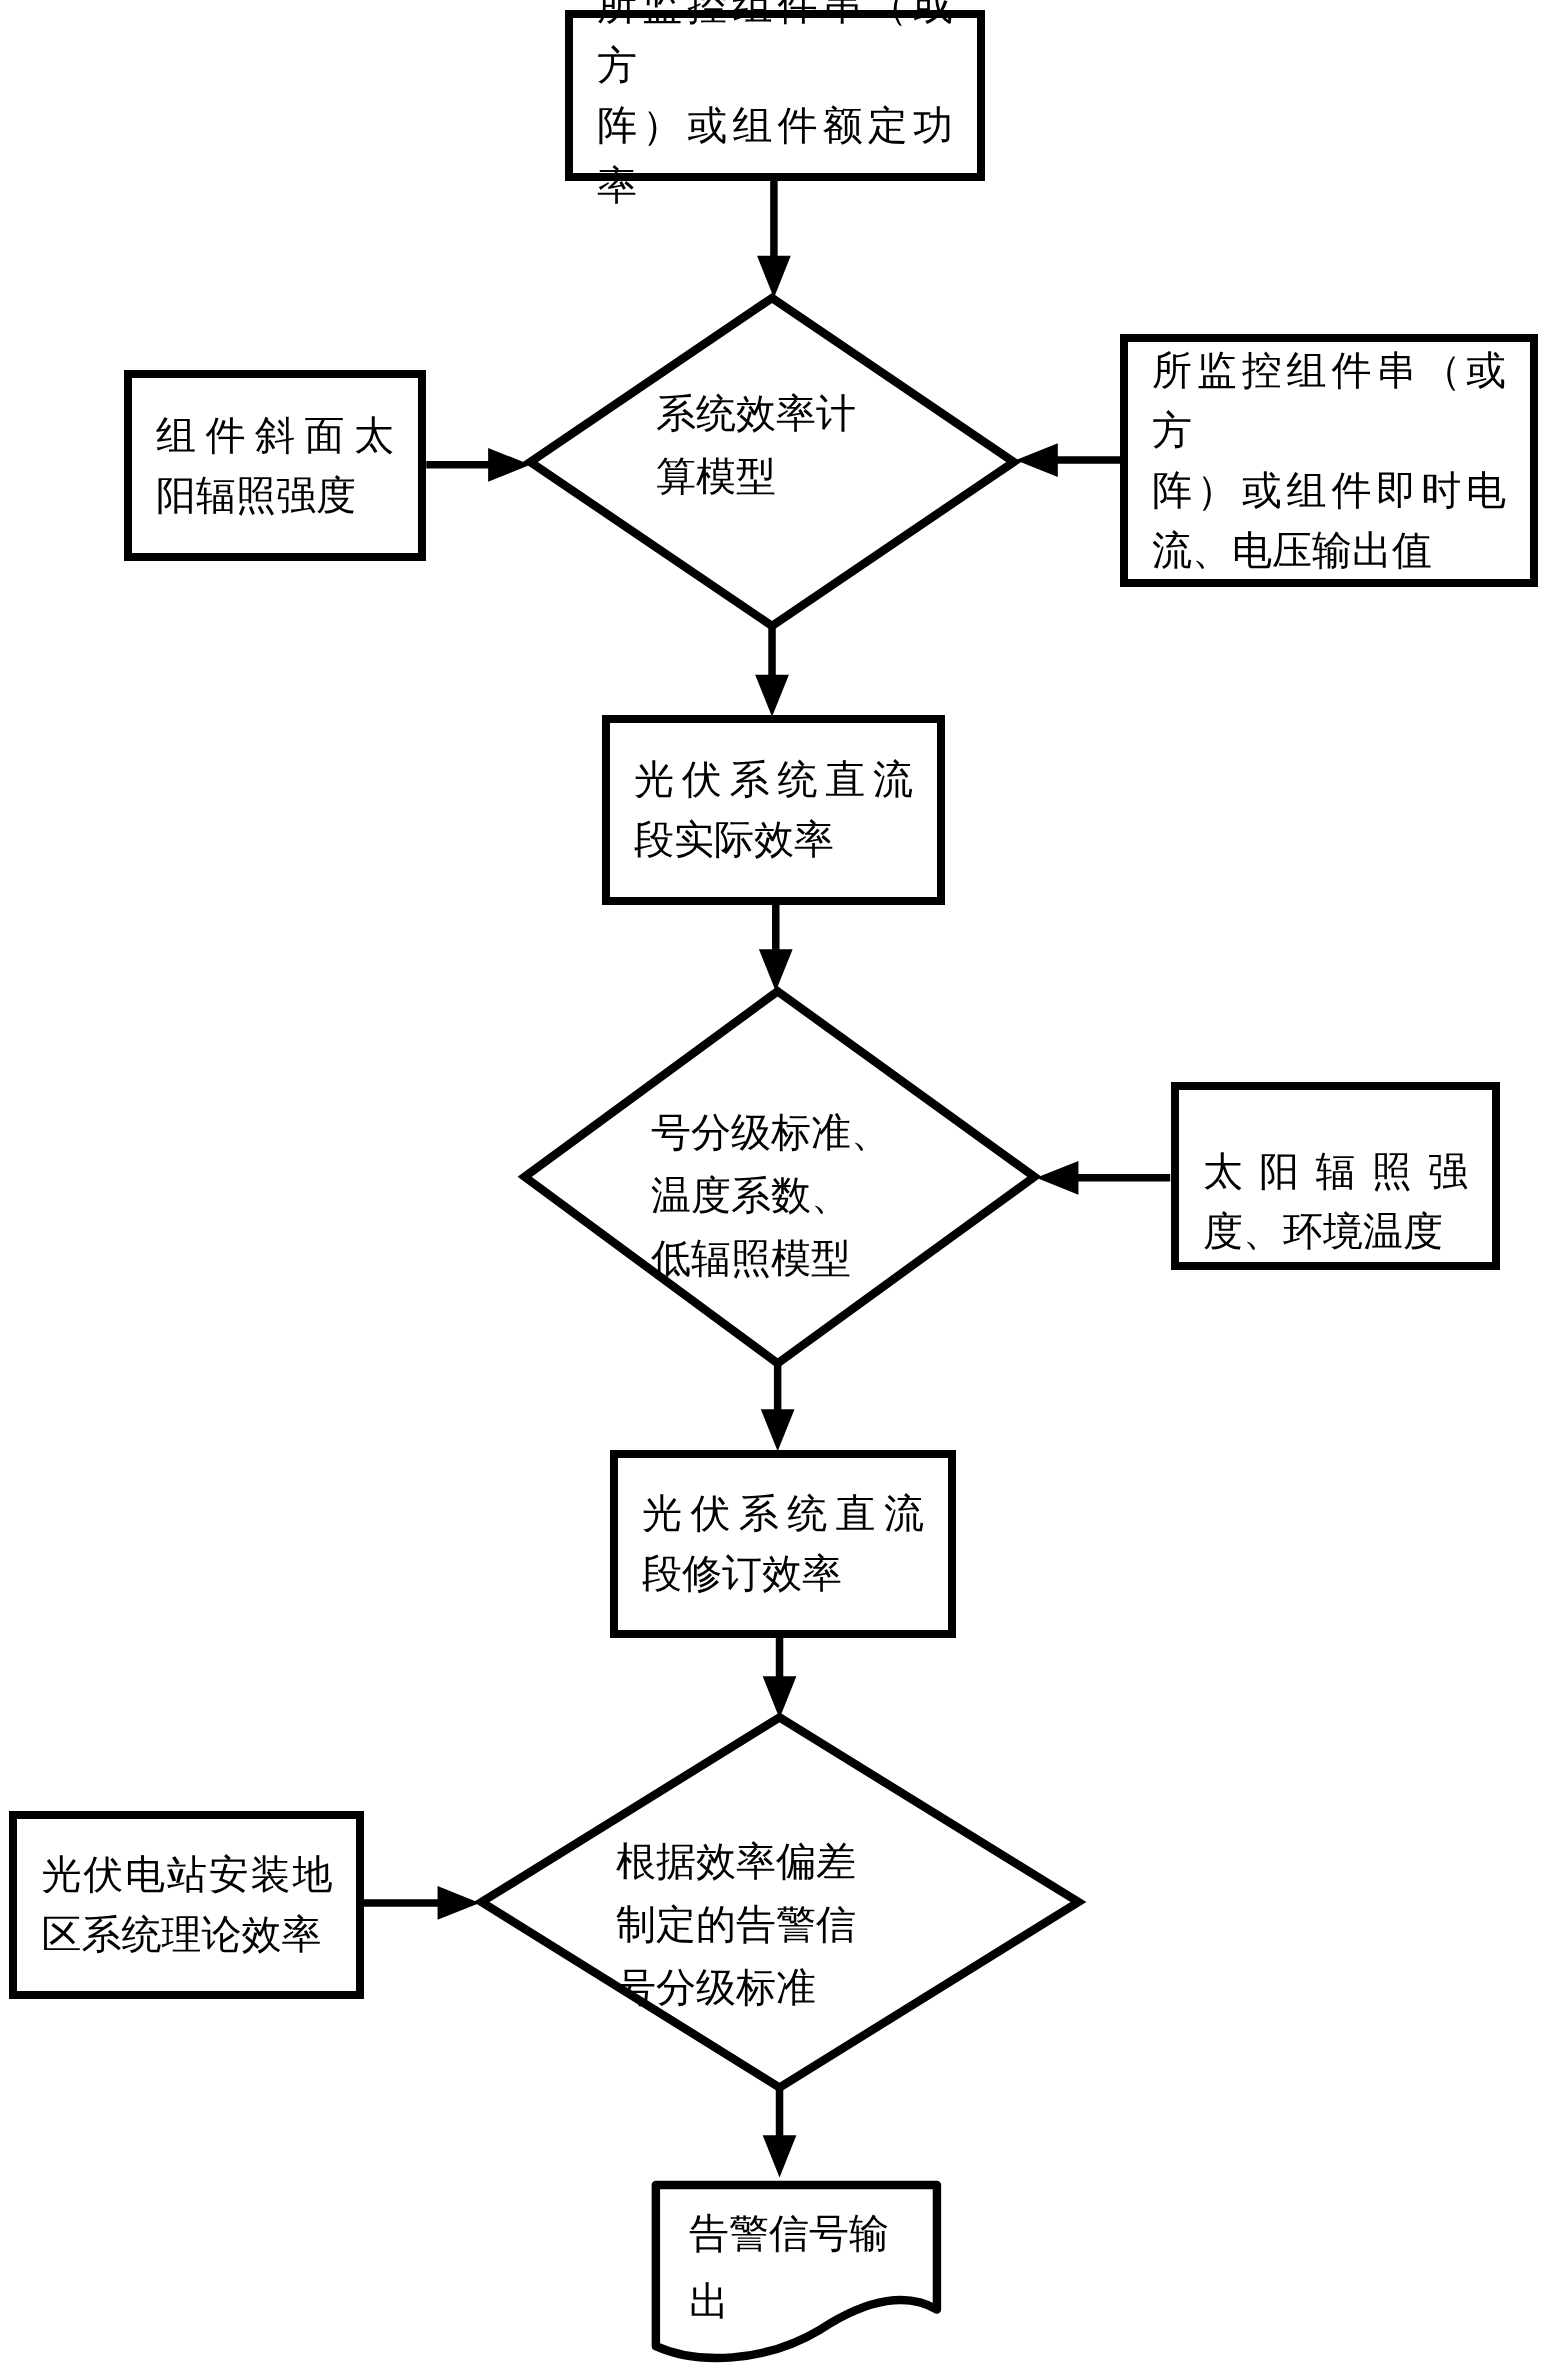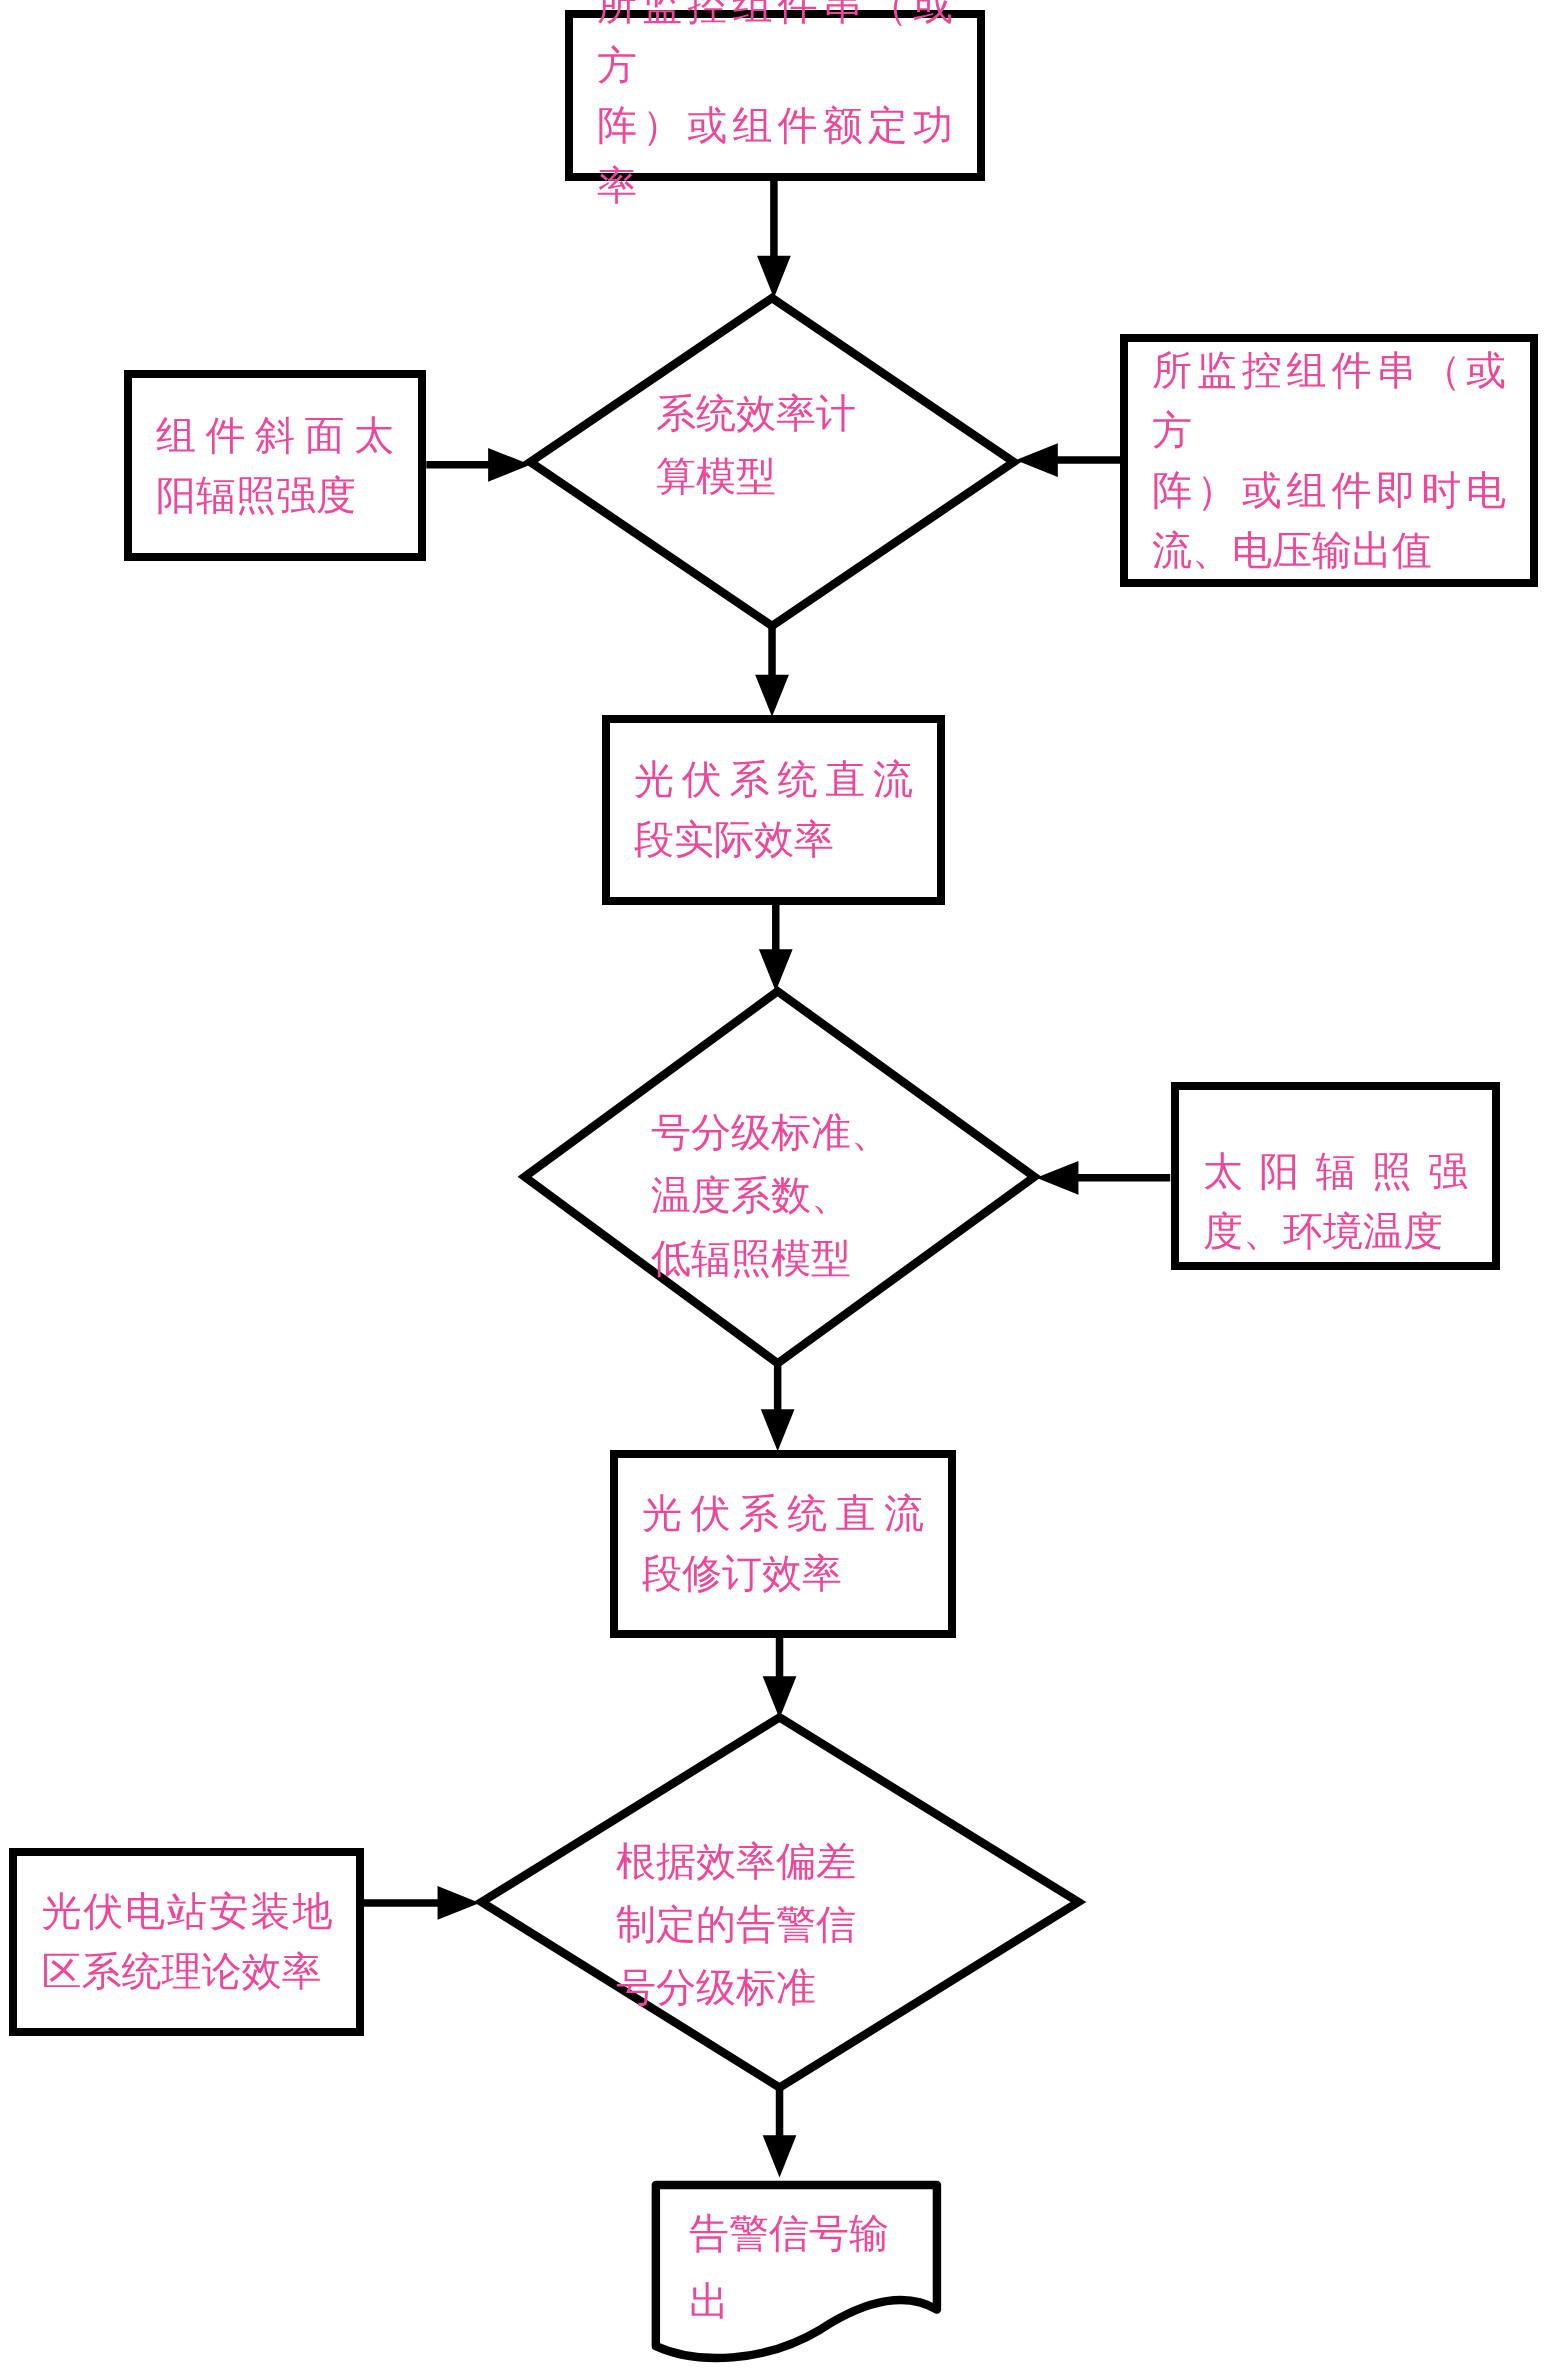--- a/index.html
+++ b/index.html
@@ -1,18 +1,18 @@
 <!DOCTYPE html>
 <html style="font-size:15px"><head>
 <meta charset="utf-8">
 <style>
   html,body{margin:0;padding:0;background:#ffffff;}
   .canvas{
     position:relative;width:1545px;height:2379px;background:#ffffff;
-    font-family:"Liberation Serif","DejaVu Serif",serif;color:#ec4899;
+    font-family:"Liberation Serif","DejaVu Serif",serif;color:#000000;
     overflow:hidden;
   }
   svg.wires{position:absolute;left:0;top:0;display:block;}
   .shape{fill:#ffffff;stroke:#000000;stroke-width:9;}
   .cline{stroke:#000000;stroke-width:8;}
   .ahead{fill:#000000;stroke:none;}
   .node.box{
     position:absolute;box-sizing:border-box;
     border:8.4px solid #000;background:#fff;
     display:flex;align-items:center;
@@ -116,21 +116,21 @@
       </div>
   </div>
 
   <div class="node box" style="left:610px;top:1450px;width:346px;height:188px;">
     <div class="label">
         <div class="ln">光伏系统直流</div>
         <div class="ln last">段修订效率</div>
       </div>
   </div>
 
-  <div class="node box" style="left:9.4px;top:1811px;width:355px;height:188px;margin-top:37px;">
+  <div class="node box" style="left:9.4px;top:1811px;width:355px;height:188px;">
     <div class="label">
         <div class="ln">光伏电站安装地</div>
         <div class="ln last">区系统理论效率</div>
       </div>
   </div>
 
   <div class="free" style="left:656px;top:382px;width:253px;">
       <div class="ln">系统效率计</div>
       <div class="ln last">算模型</div>
     </div>

